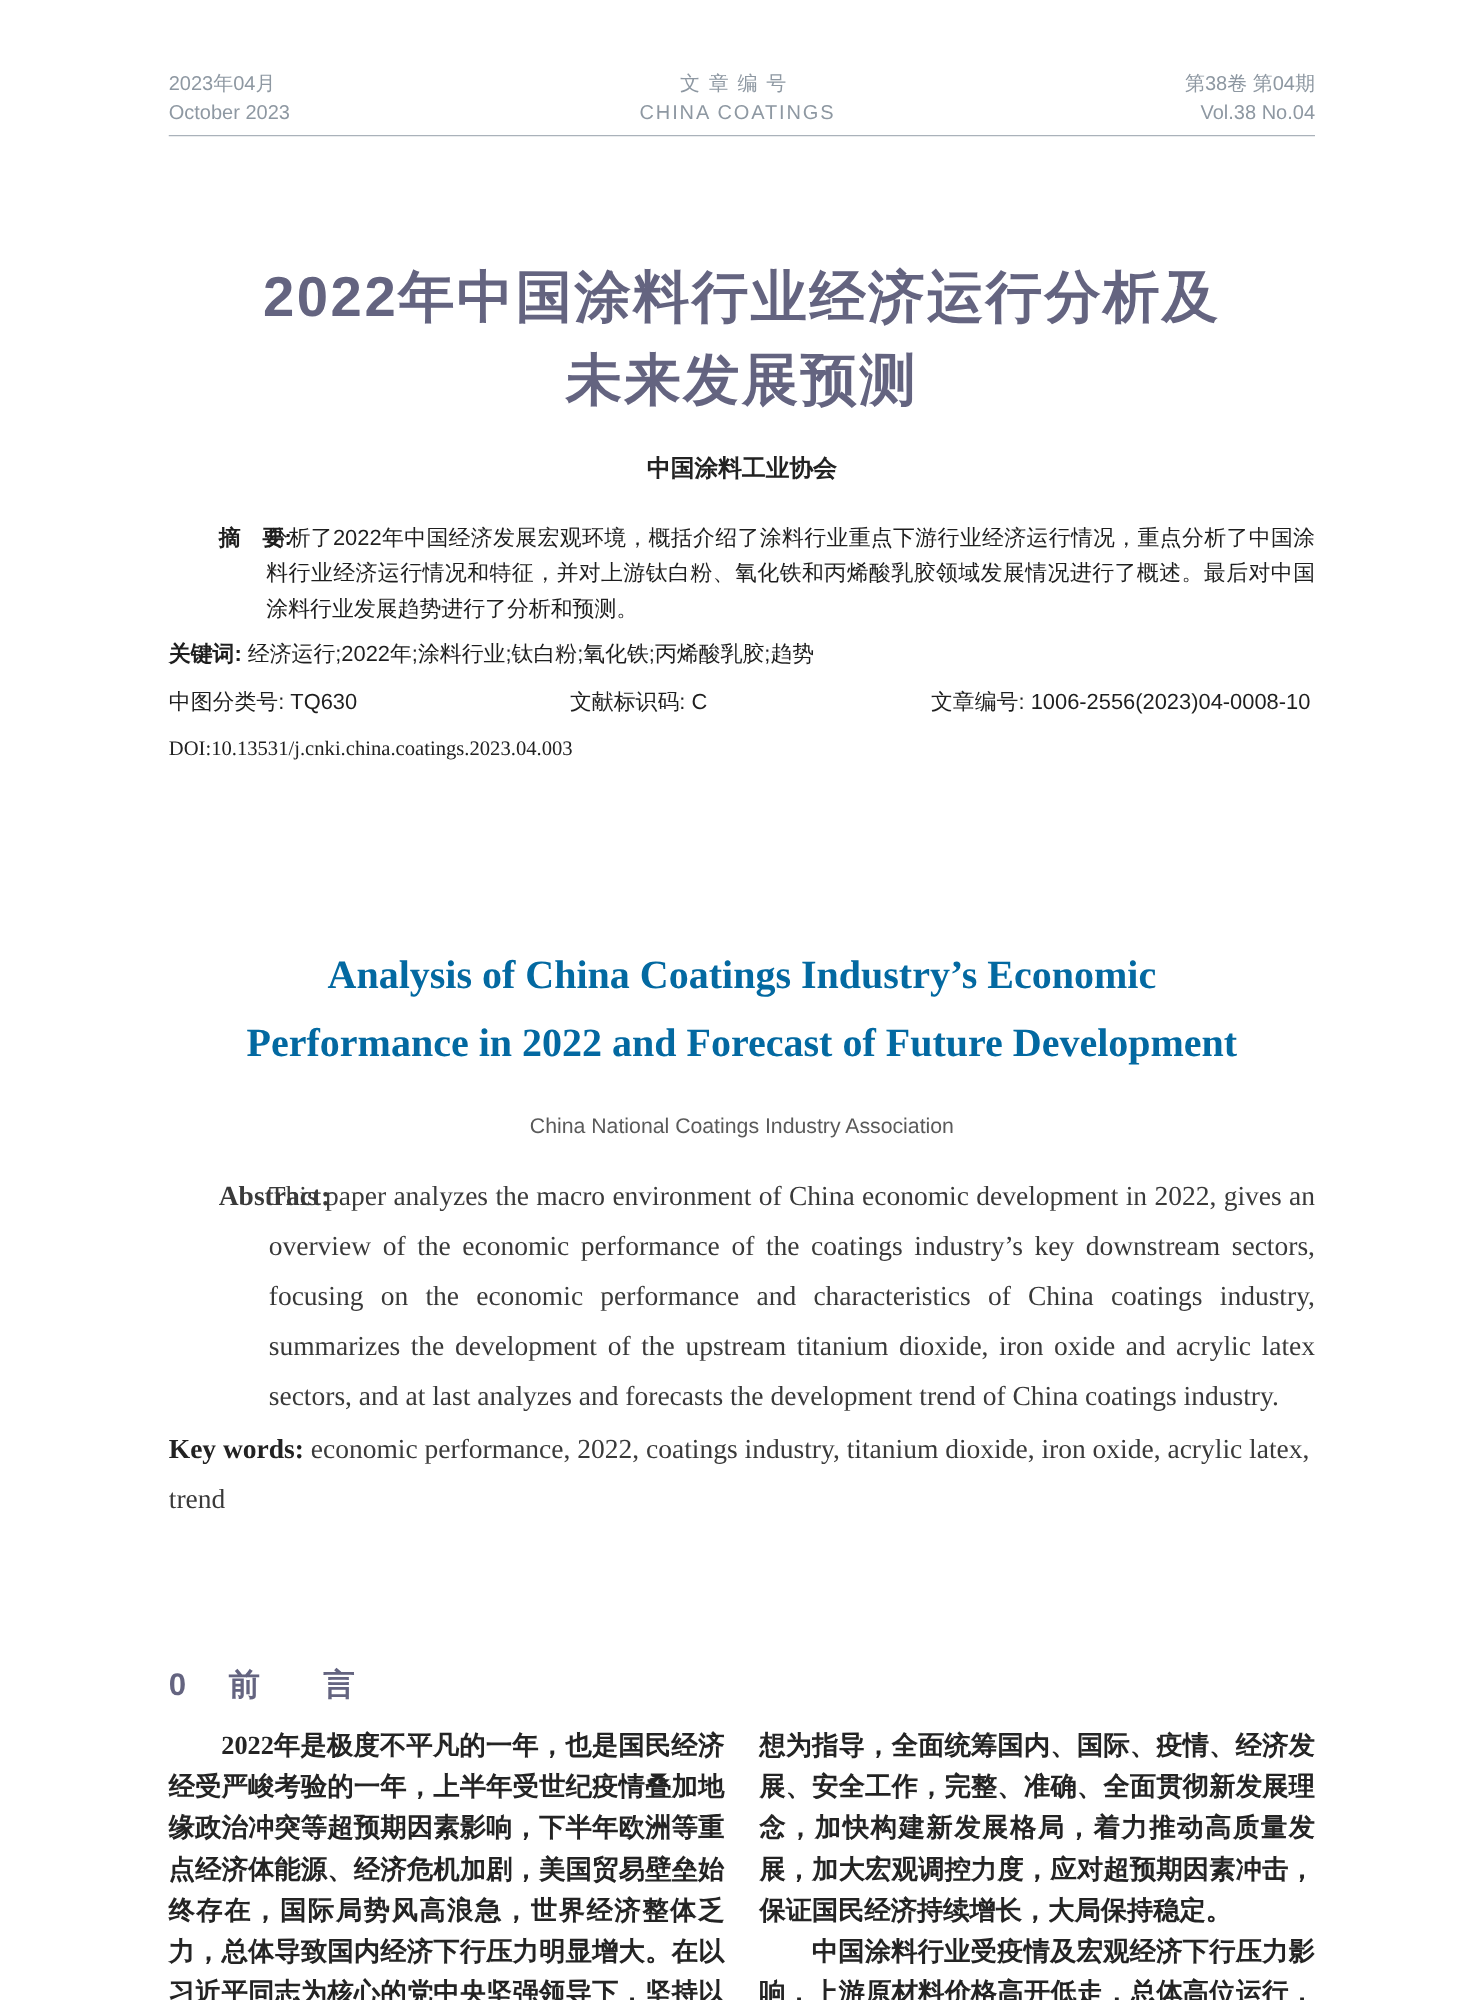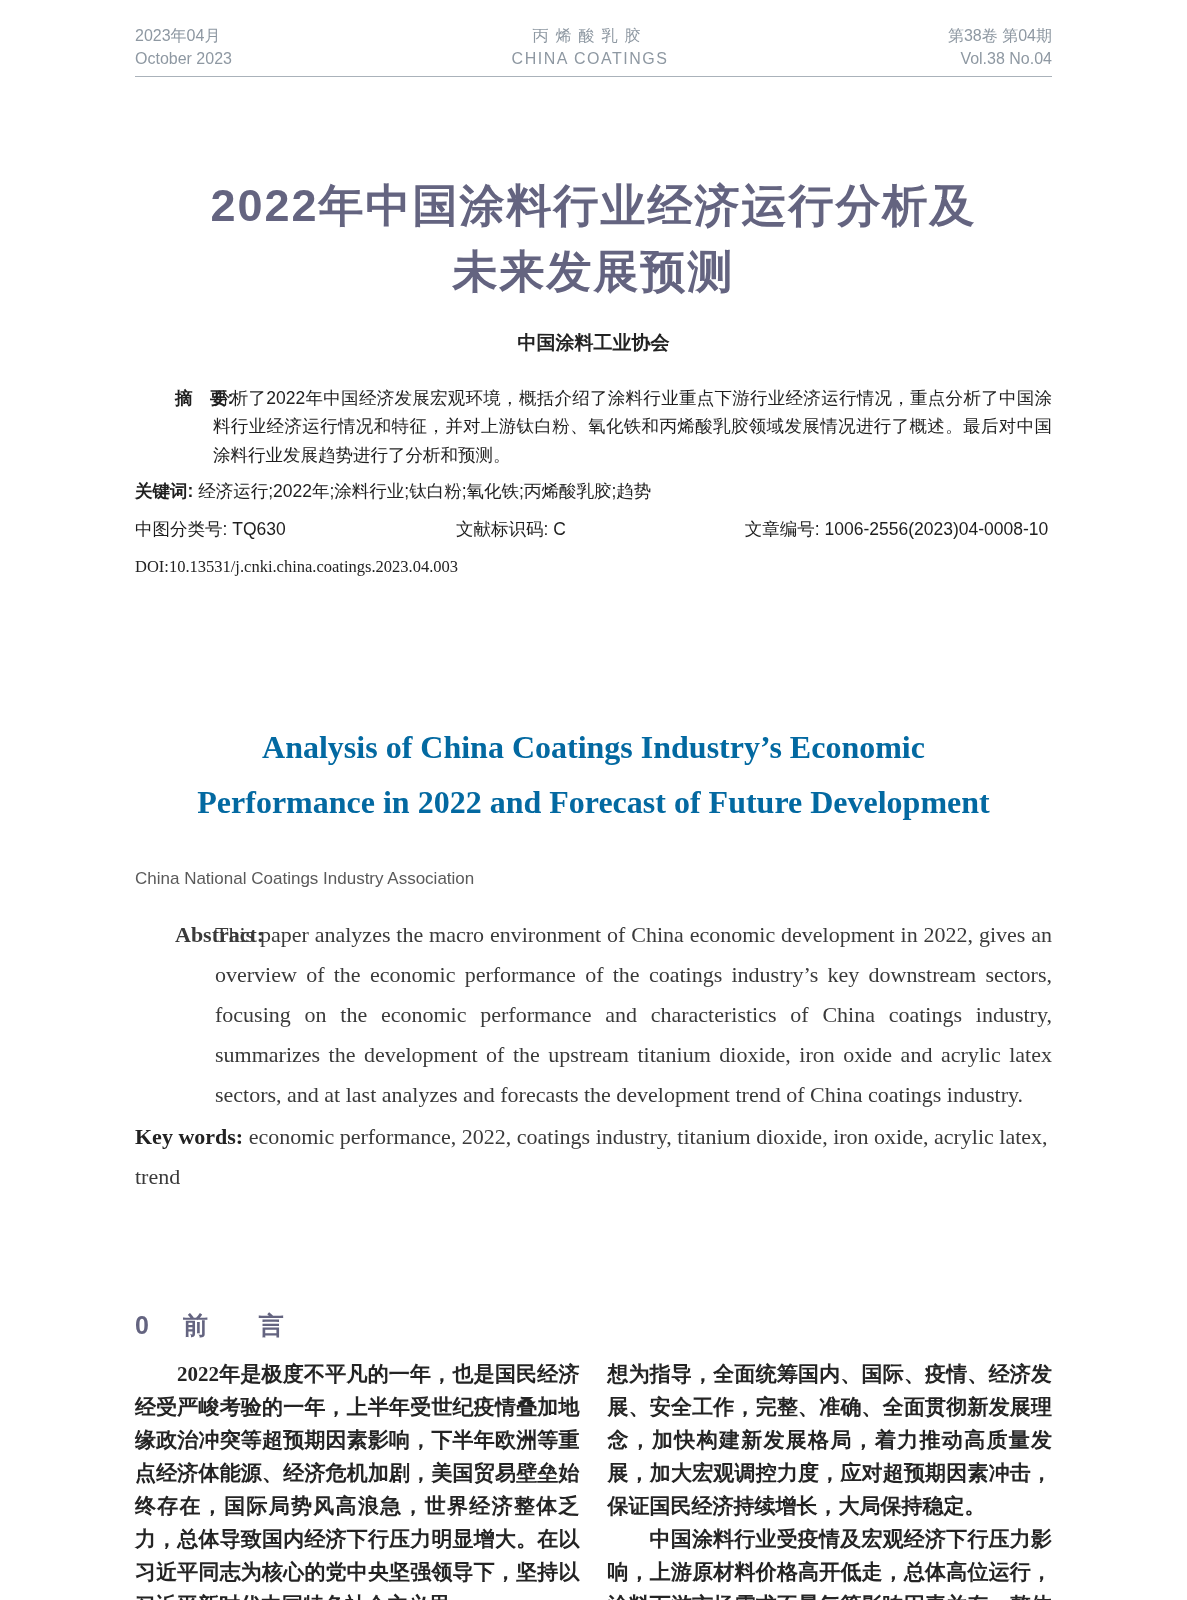--- a/index.html
+++ b/index.html
@@ -4,21 +4,21 @@
 <style>
   * { margin: 0; padding: 0; box-sizing: border-box; }
   html, body { background: #ffffff; }
   .page {
     position: relative;
     width: 1187px;
     height: 1600px;
     margin: 0 auto;
     background: #ffffff;
     overflow: hidden;
-    padding: 24px 135px 0 135px;
+    padding: 56px 135px 0 135px;
     font-family: "Liberation Serif", serif;
     color: #2b2b2b;
   }
 
   
   .run-head {
     display: flex;
     justify-content: space-between;
     align-items: flex-end;
     border-bottom: 1.5px solid #aab2ba;
@@ -97,22 +97,22 @@
     margin-top: 140px;
     text-align: center;
     color: #0369a1;
     font-family: "Liberation Serif", serif;
     font-weight: bold;
     font-size: 32px;
     line-height: 1.7;
   }
   .en-title span { display: block; }
   .en-author {
-    margin-top: 40px;
-    text-align: left;
+    margin-top: 30px;
+    text-align: center;
     font-family: "Liberation Sans", sans-serif;
     font-size: 17px;
     color: #5a5a5a;
   }
   .meta-en {
     margin-top: 26px;
     font-family: "Liberation Serif", serif;
     font-size: 22px;
     color: #3a3a3a;
     line-height: 1.82;
@@ -164,21 +164,21 @@
 <body>
 
 <div class="page">
 
   <header class="run-head">
     <div class="cell left">
       <div>2023年04月</div>
       <div>October 2023</div>
     </div>
     <div class="cell center">
-      <div class="rh-cn-center">丙烯酸乳胶</div>
+      <div class="rh-cn-center">文章编号</div>
       <div class="rh-en-center">CHINA COATINGS</div>
     </div>
     <div class="cell right">
       <div>第38卷 第04期</div>
       <div>Vol.38  No.04</div>
     </div>
   </header>
 
   <h1 class="cn-title">
     <span>2022年中国涂料行业经济运行分析及</span>

